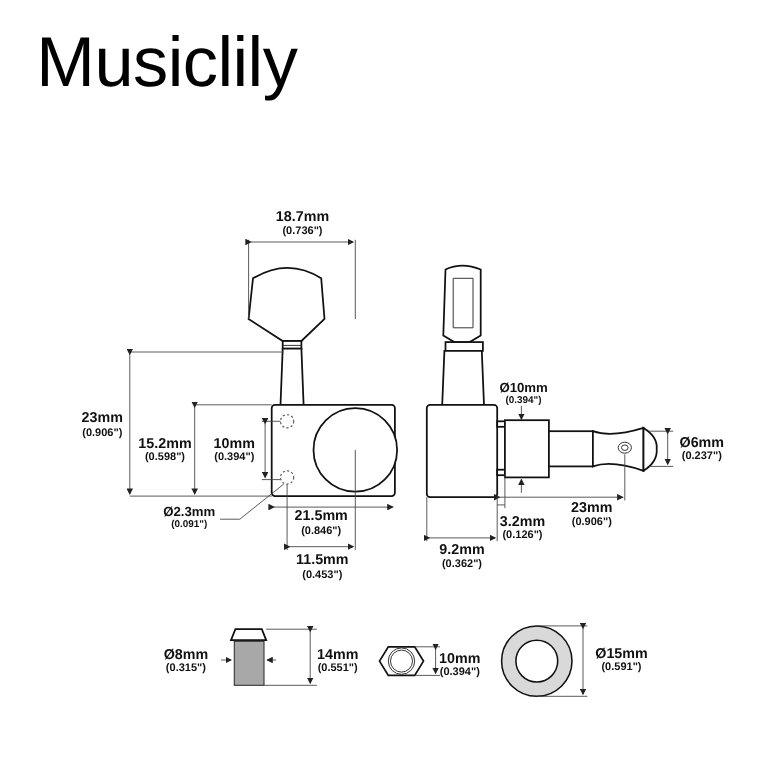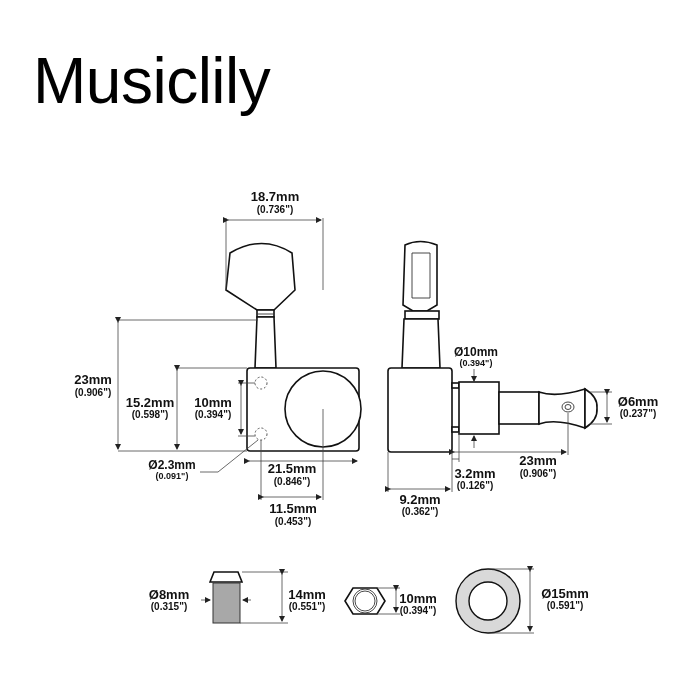--- a/index.html
+++ b/index.html
@@ -1,17 +1,17 @@
 <!DOCTYPE html>
 <html><head>
 <meta charset="utf-8">
 <style>
   html, body { margin: 0; padding: 0; background: #ffffff; }
   body { width: 700px; height: 700px; position: relative; overflow: hidden; font-family: "Liberation Sans", sans-serif; }
-  .brand { position: absolute; left: 33px; top: 24px; font-size: 64px; font-weight: 400; color: #000; letter-spacing: -0.5px; line-height: 1; margin-top: 25px; }
+  .brand { position: absolute; left: 33px; top: 24px; font-size: 64px; font-weight: 400; color: #000; letter-spacing: -0.5px; line-height: 1; }
   svg { position: absolute; left: 0; top: 0; }
   .mm { font-family: "Liberation Sans", sans-serif; font-weight: 700; font-size: 13px; fill: #111; }
   .in { font-family: "Liberation Sans", sans-serif; font-weight: 700; font-size: 10px; fill: #111; }
   .part { fill: #fff; stroke: #111; stroke-width: 1.6; }
   .thin { fill: none; stroke: #333; stroke-width: 0.9; }
   .dim { fill: none; stroke: #444; stroke-width: 0.8; }
   .arr { fill: #222; }
 </style>
 </head>
 <body>

